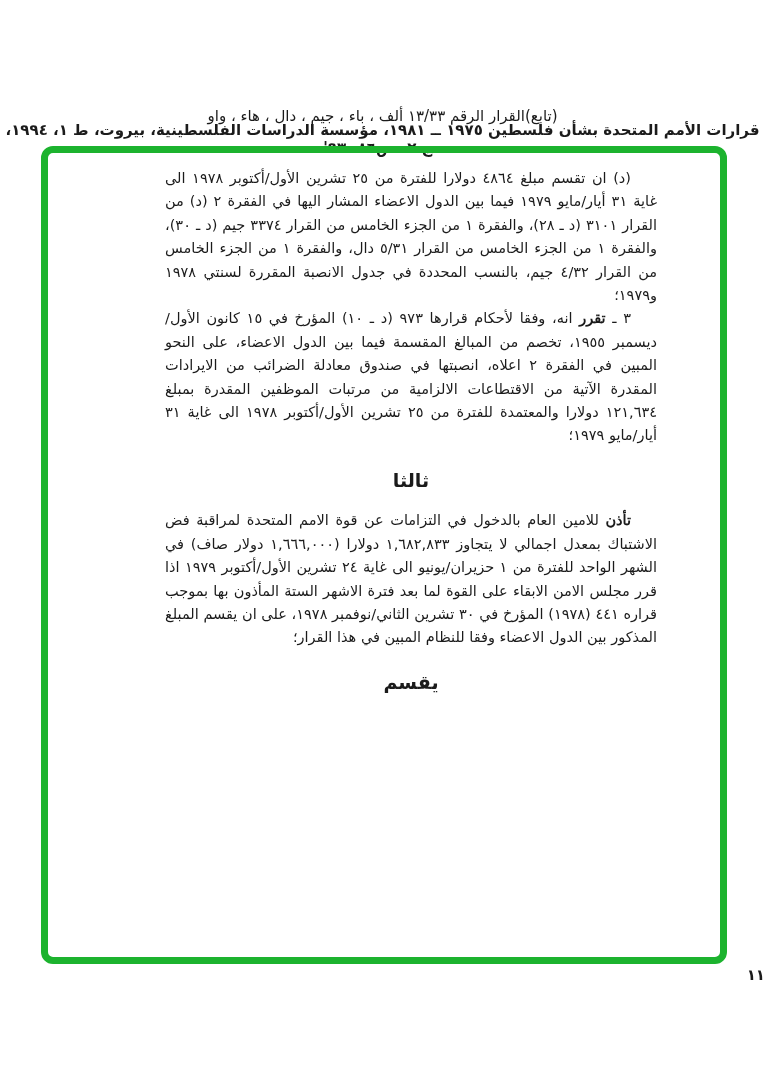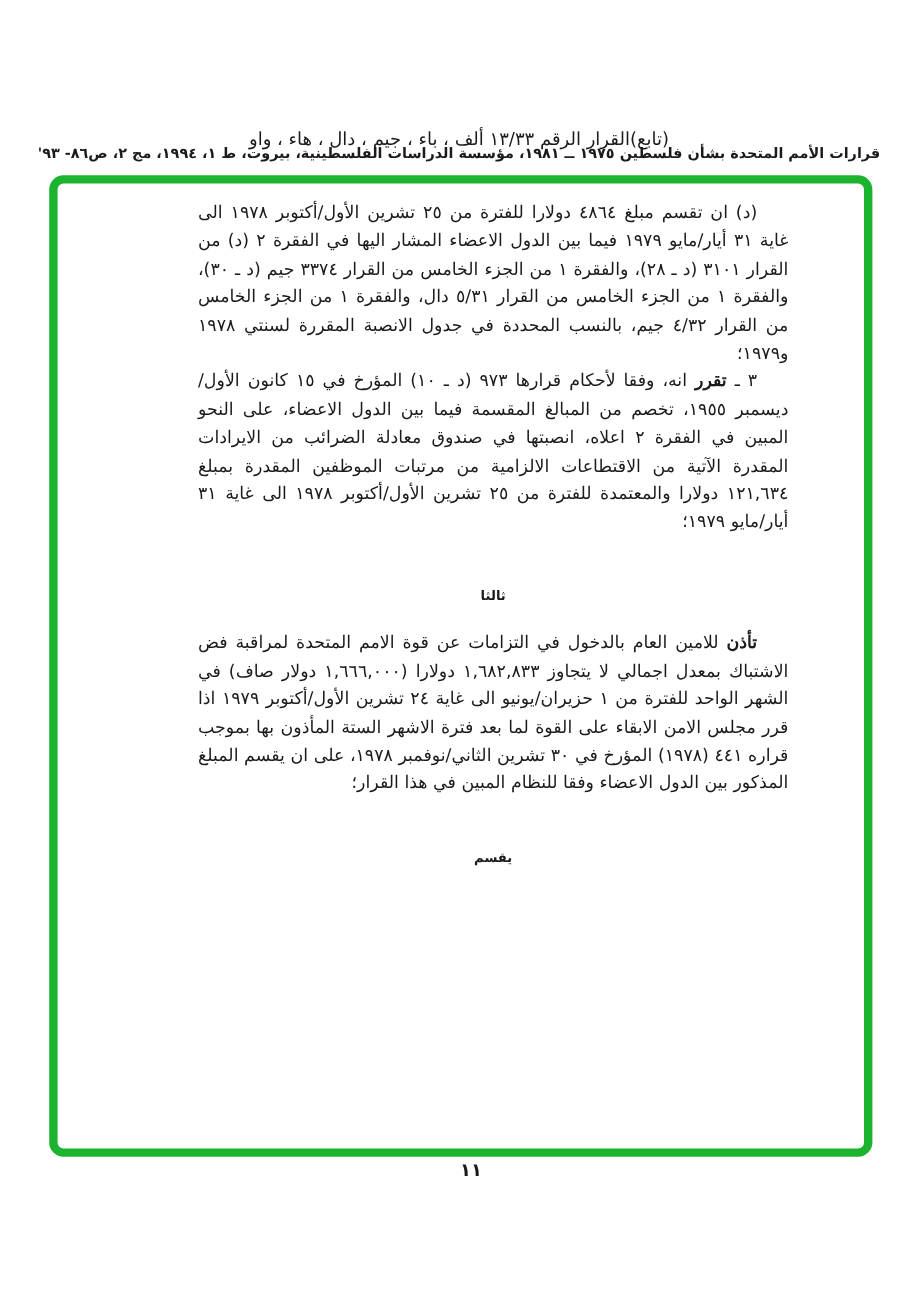--- a/index.html
+++ b/index.html
@@ -26,21 +26,21 @@
     letter-spacing: 0.2px;
     margin-top: 13px;
   }
   .header-source {
     position: absolute;
     top: 121px;
     left: 0; right: 0;
     text-align: center;
     direction: rtl;
     font-weight: bold;
-    font-size: 12px;
+    font-size: 15px;
   }
   .highlight-box {
     position: absolute;
     left: 41px;
     top: 146px;
     width: 686px;
     height: 818px;
     border: 7px solid #1cb32e;
     border-radius: 12px;
     box-sizing: border-box;
@@ -60,28 +60,28 @@
     margin: 0;
     text-indent: 26px; 
   }
   .body-para b {
     font-weight: bold;
     font-family: Liberation Serif, serif;
   }
   .section-heading {
     text-align: center;
     font-weight: bold;
-    font-size: 11px;
-    margin: 37px 0 17px 0;
+    font-size: 19px;
+    margin: 21px 0 17px 0;
   }
   .page-number {
     position: absolute;
     top: 966px;
     left: 0; right: 0;
-    text-align: center;
+    text-align: right;
     direction: rtl;
     font-weight: bold;
     font-size: 15px;
     letter-spacing: 3px;
     padding-left: 20px;
   }
 </style>
 </head>
 <body style="color: rgb(27, 27, 27); background: rgb(255, 255, 255);">
 

